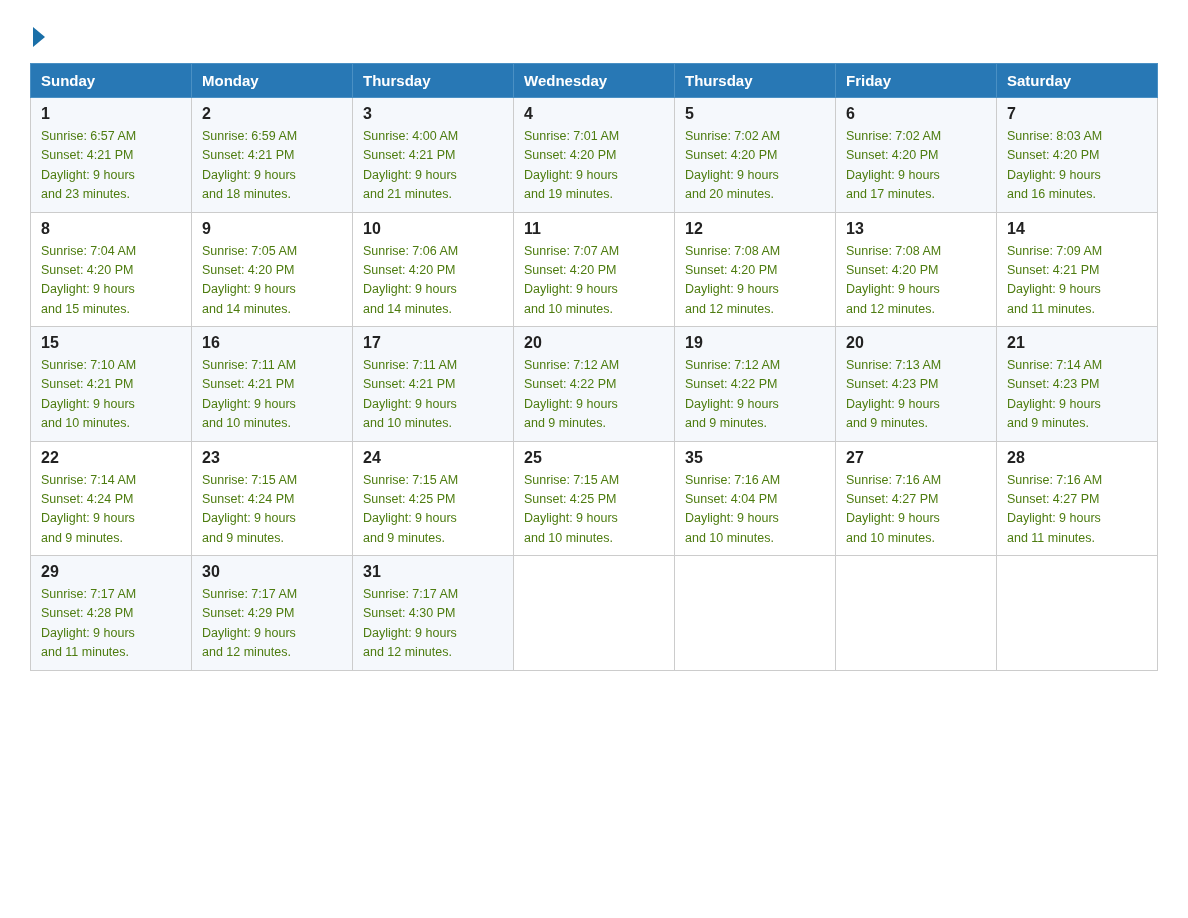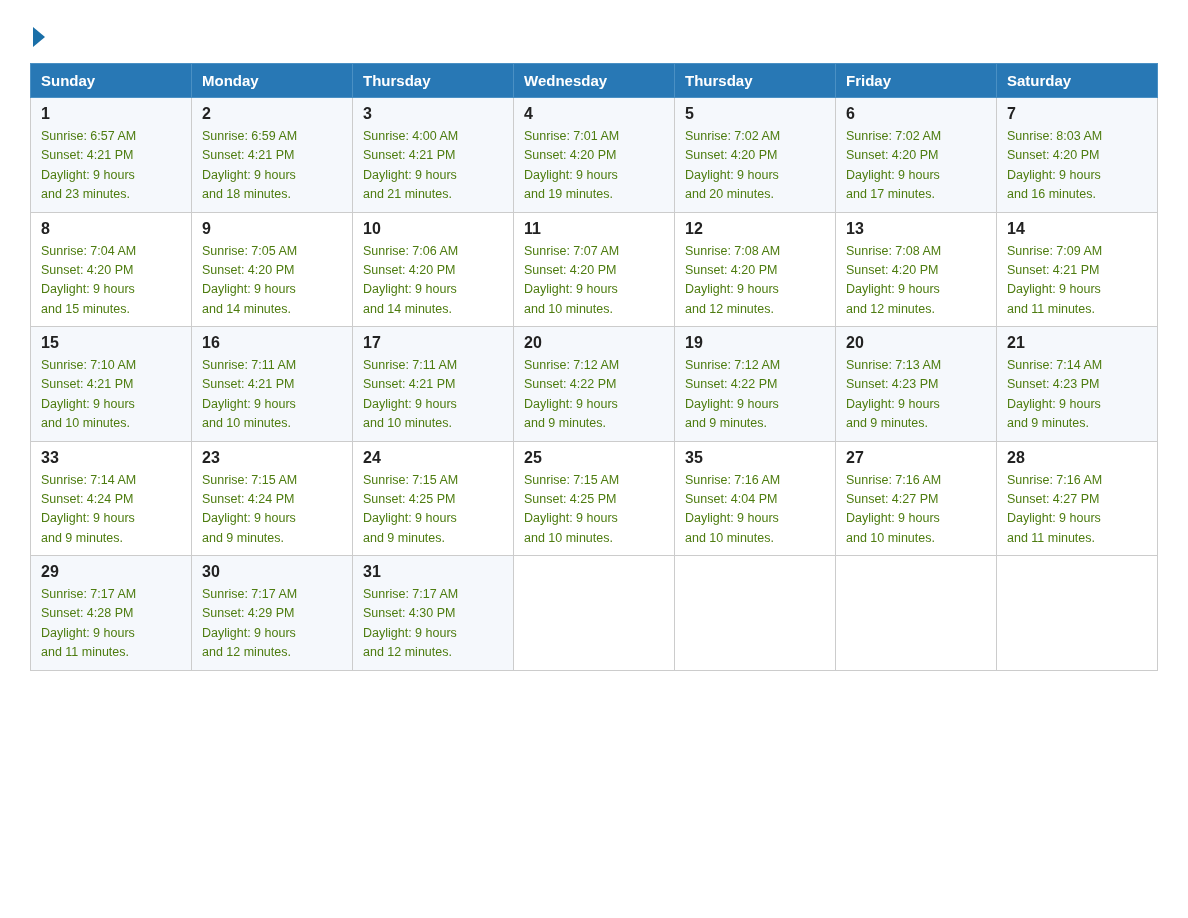--- a/index.html
+++ b/index.html
@@ -220,21 +220,21 @@
           <div class="day-number">20</div>
           <div class="day-info"><span>Sunrise: 7:13 AM</span><br><span>Sunset: 4:23 PM</span><br><span>Daylight: 9 hours</span><br><span>and 9 minutes.</span></div>
         </td>
         <td>
           <div class="day-number">21</div>
           <div class="day-info"><span>Sunrise: 7:14 AM</span><br><span>Sunset: 4:23 PM</span><br><span>Daylight: 9 hours</span><br><span>and 9 minutes.</span></div>
         </td>
       </tr>
       <tr>
         <td>
-          <div class="day-number">33</div>
+          <div class="day-number">22</div>
           <div class="day-info"><span>Sunrise: 7:14 AM</span><br><span>Sunset: 4:24 PM</span><br><span>Daylight: 9 hours</span><br><span>and 9 minutes.</span></div>
         </td>
         <td>
           <div class="day-number">23</div>
           <div class="day-info"><span>Sunrise: 7:15 AM</span><br><span>Sunset: 4:24 PM</span><br><span>Daylight: 9 hours</span><br><span>and 9 minutes.</span></div>
         </td>
         <td>
           <div class="day-number">24</div>
           <div class="day-info"><span>Sunrise: 7:15 AM</span><br><span>Sunset: 4:25 PM</span><br><span>Daylight: 9 hours</span><br><span>and 9 minutes.</span></div>
         </td>

